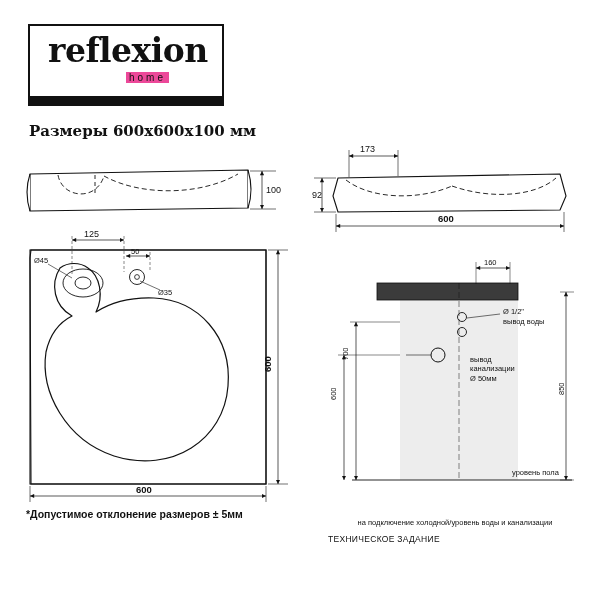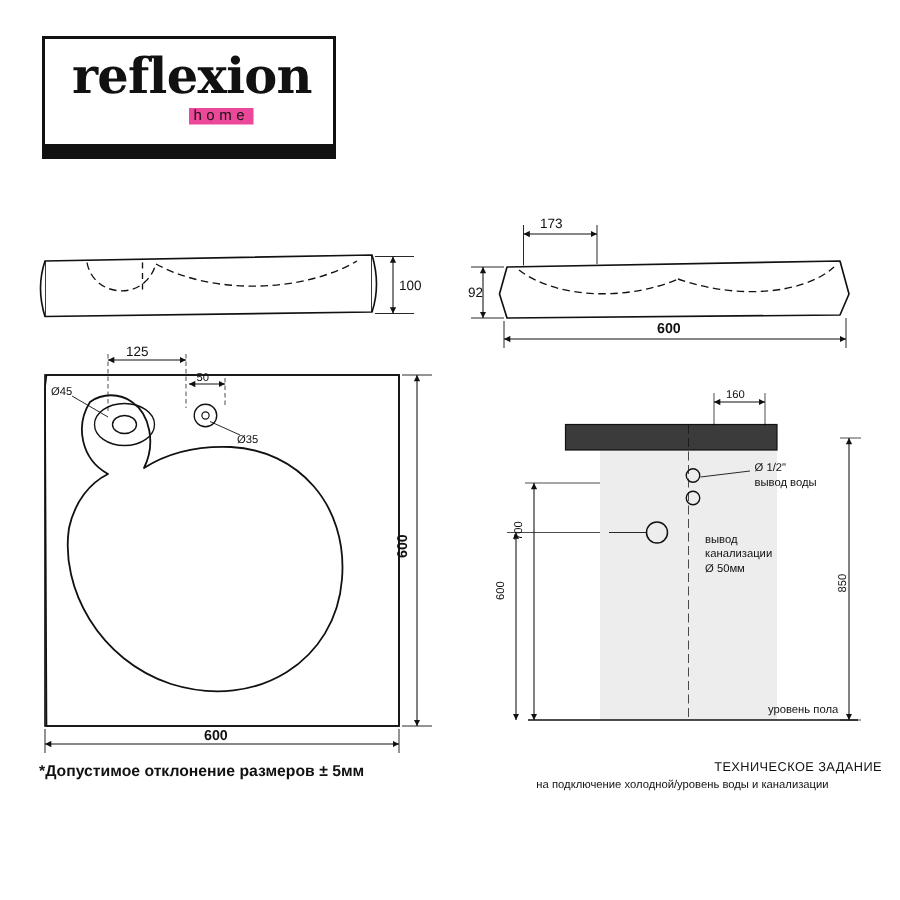--- a/index.html
+++ b/index.html
@@ -77,23 +77,23 @@
     position: absolute;
     left: 26px;
     top: 508px;
     font-size: 10.5px;
     font-weight: bold;
     color: #111;
   }
   .ts-title {
     position: absolute;
     left: 328px;
-    top: 506px;
+    top: 534px;
     width: 260px;
-    text-align: right;
+    text-align: left;
     font-size: 8.5px;
     color: #111;
     letter-spacing: 0.3px;
   }
   .ts-sub {
     position: absolute;
     left: 310px;
     top: 518px;
     width: 290px;
     text-align: center;
@@ -125,20 +125,21 @@
 </head>
 <body>
 
 <div class="sheet">
 
   <div class="logo-box"></div>
   <div class="logo-bar"></div>
   <div class="logo-word">reflexion</div>
   <div class="logo-sub">home</div>
 
+  <div class="title">Размеры 600x600x100 мм</div>
 
   <div class="footnote">*Допустимое отклонение размеров ± 5мм</div>
   <div class="ts-title">ТЕХНИЧЕСКОЕ ЗАДАНИЕ</div>
   <div class="ts-sub">на подключение холодной/уровень воды и канализации</div>
 
   <svg class="drawing-svg" width="600" height="600" viewBox="0 0 600 600">
     <defs>
       <marker id="arrS" markerWidth="8" markerHeight="8" refX="6" refY="3" orient="auto">
         <path d="M0,0 L6,3 L0,6 z" fill="#111"></path>
       </marker>

